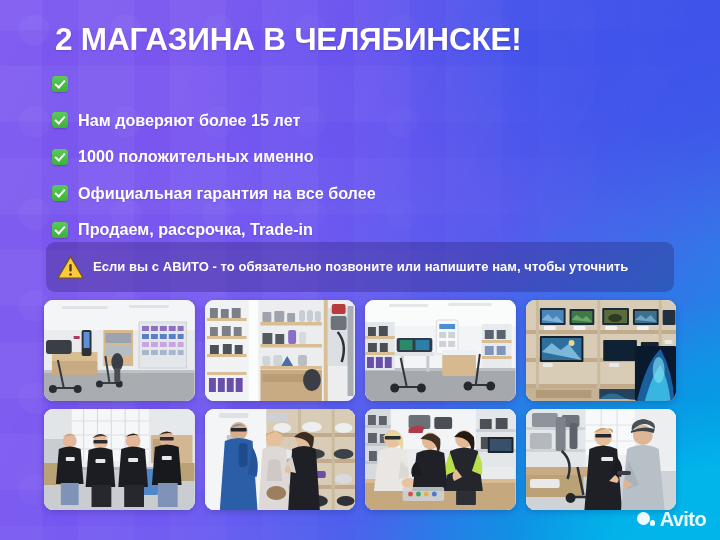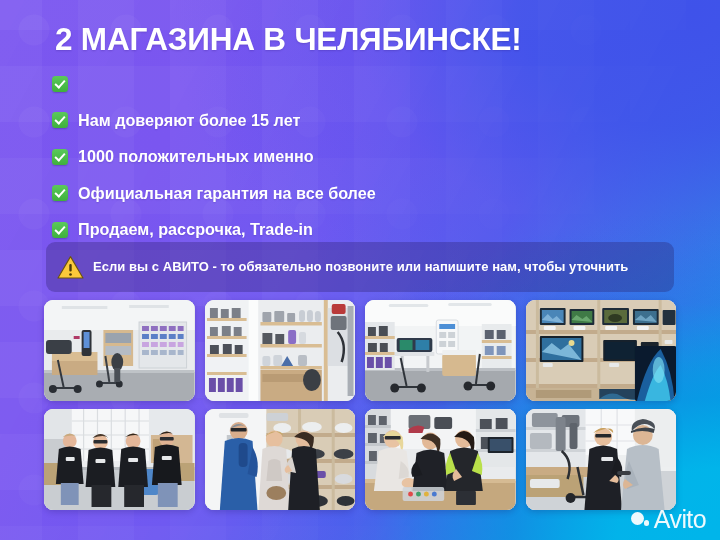--- a/index.html
+++ b/index.html
@@ -93,21 +93,21 @@
 
   
   #avito{
     position:absolute;right:14px;bottom:8px;height:26px;
     display:flex;align-items:center;opacity:.93;pointer-events:none;
   }
   #avito .dots{width:20px;height:20px;position:relative;margin-right:3px;}
   #avito .dots i{position:absolute;border-radius:50%;background:#fff;display:block;}
   #avito .d1{width:13px;height:13px;left:0;top:3px;}
   #avito .d2{width:5.5px;height:5.5px;left:13px;top:11px;}
-  #avito .txt{font-size:25px;font-weight:400;color:#fff;letter-spacing:-0.6px;line-height:1;}
+  #avito .txt{font-size:20px;font-weight:700;color:#fff;letter-spacing:-0.6px;line-height:1;}
 </style>
 </head>
 <body>
 
 <div id="stage">
 
   <div id="wm"></div>
   <div id="wm2"></div>
 
   <div id="headline">2 МАГАЗИНА В ЧЕЛЯБИНСКЕ!</div>

